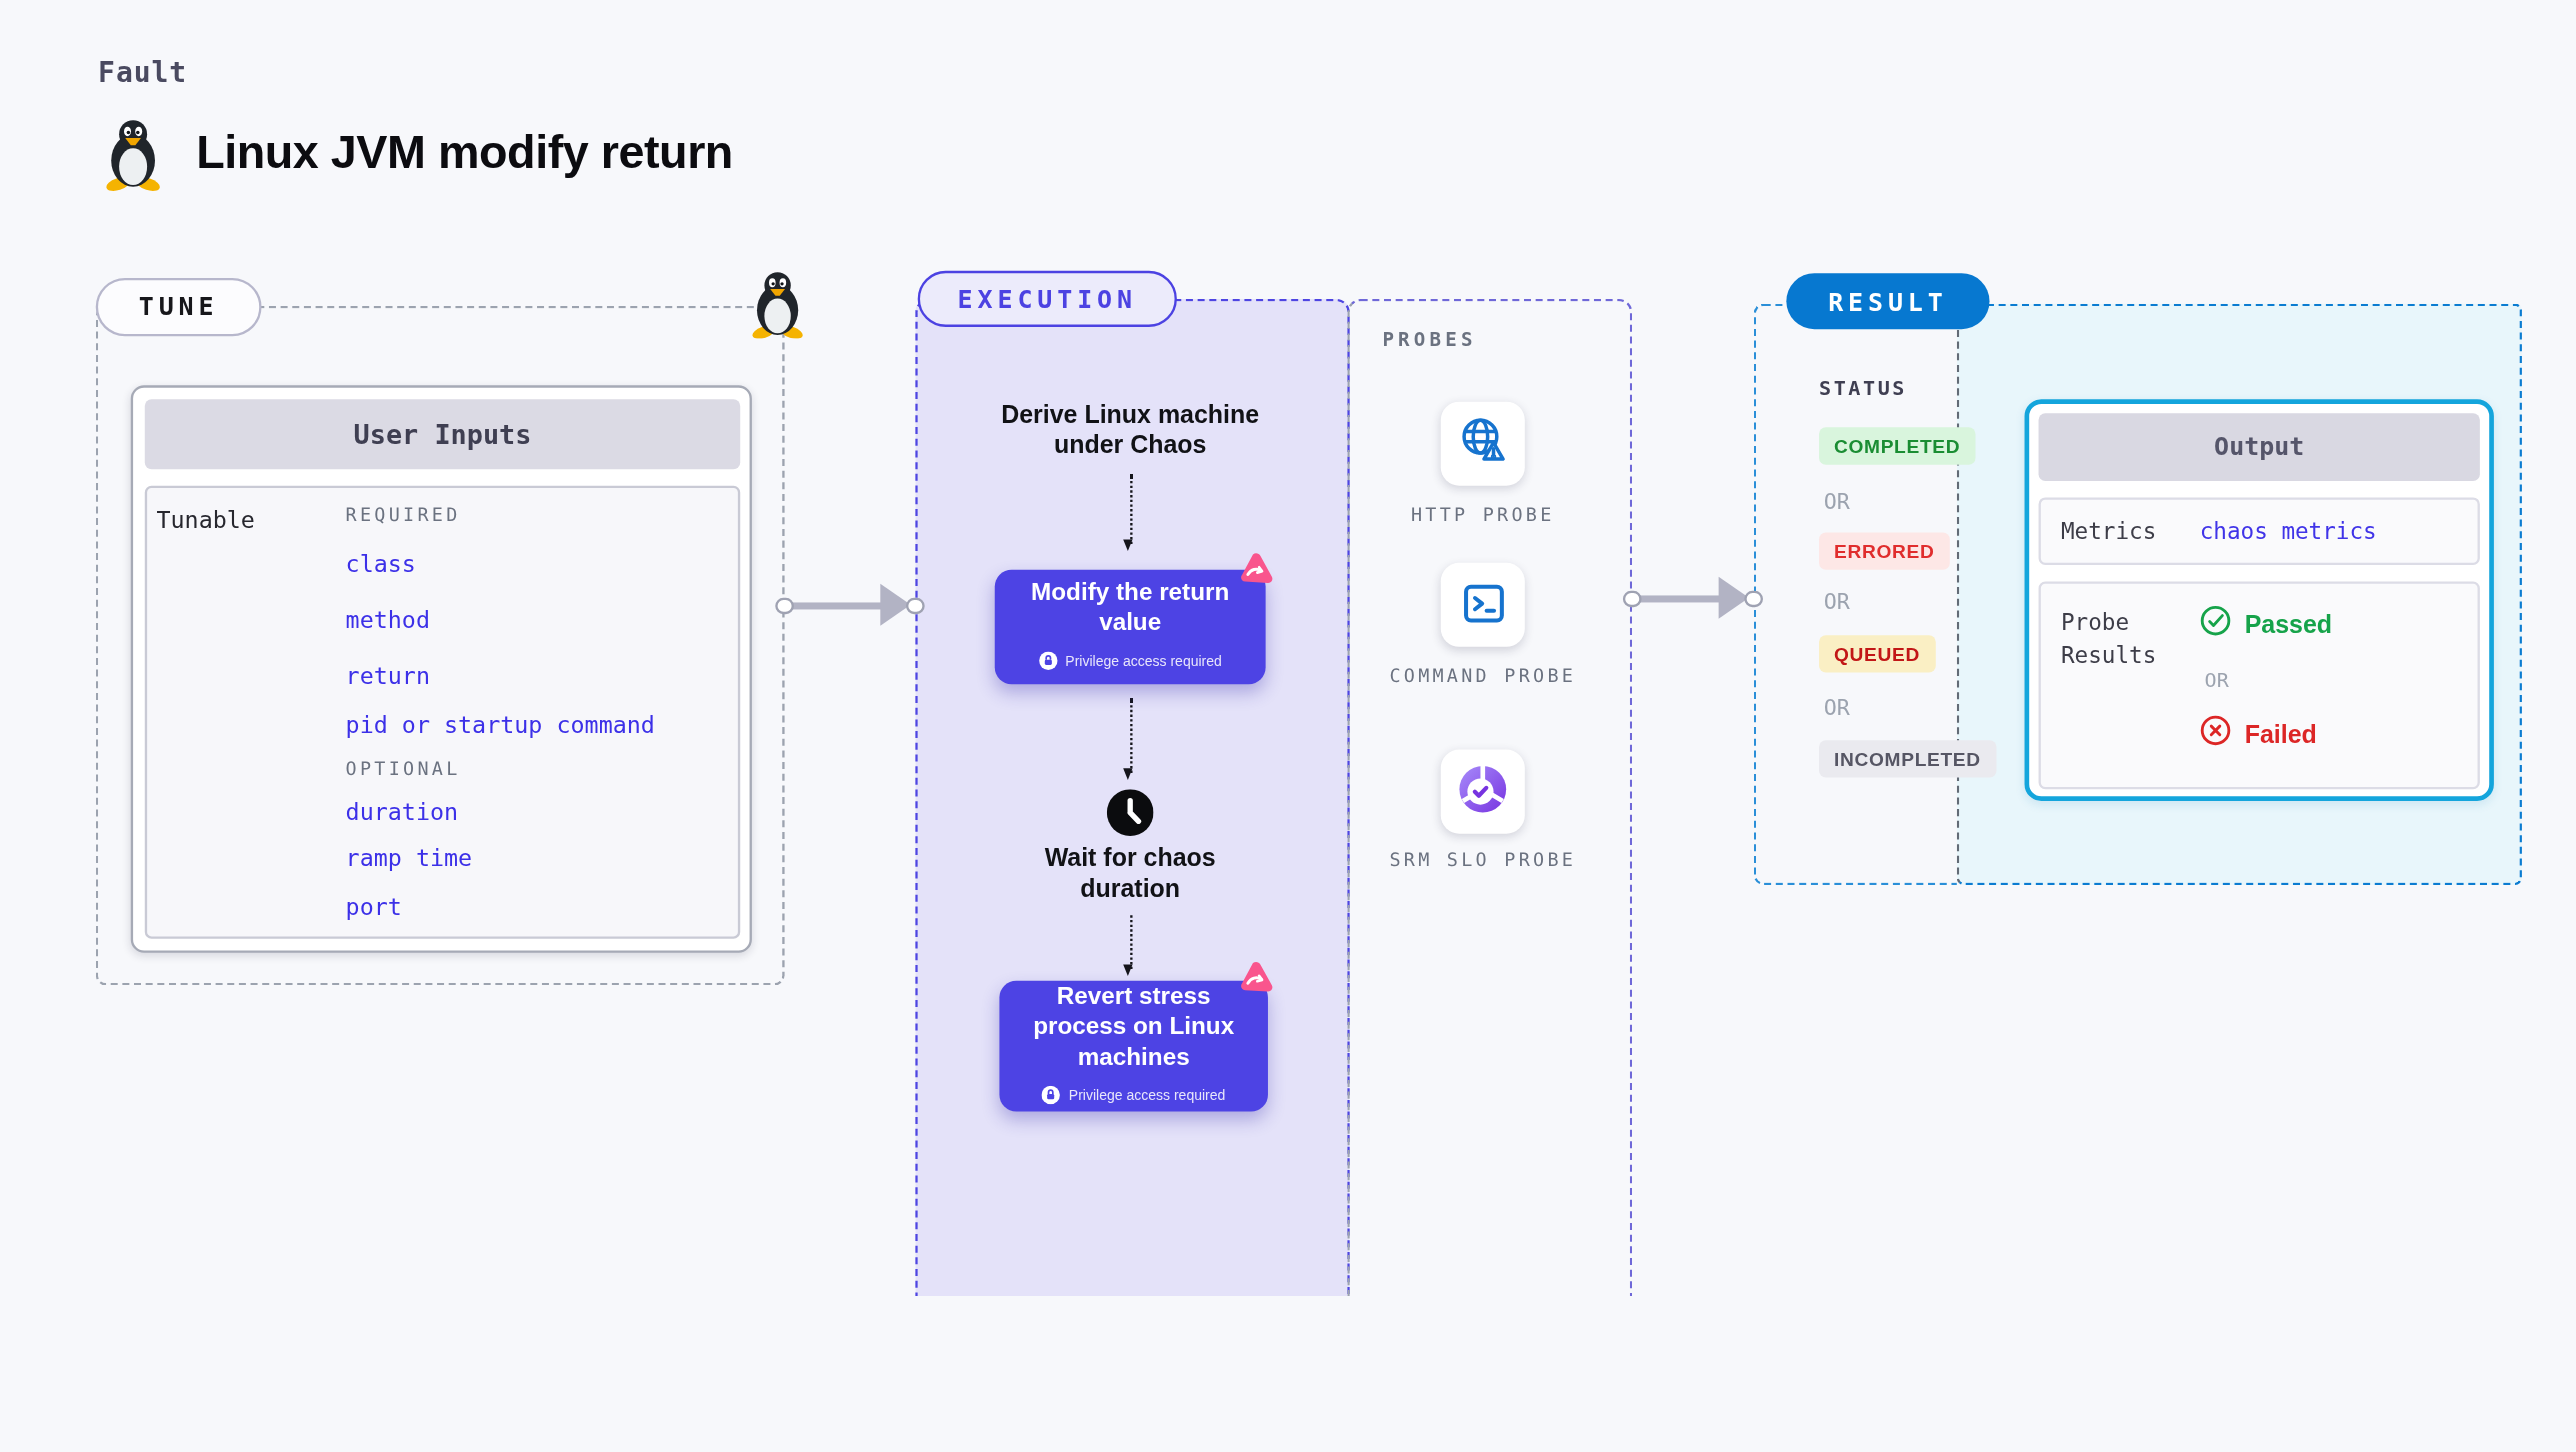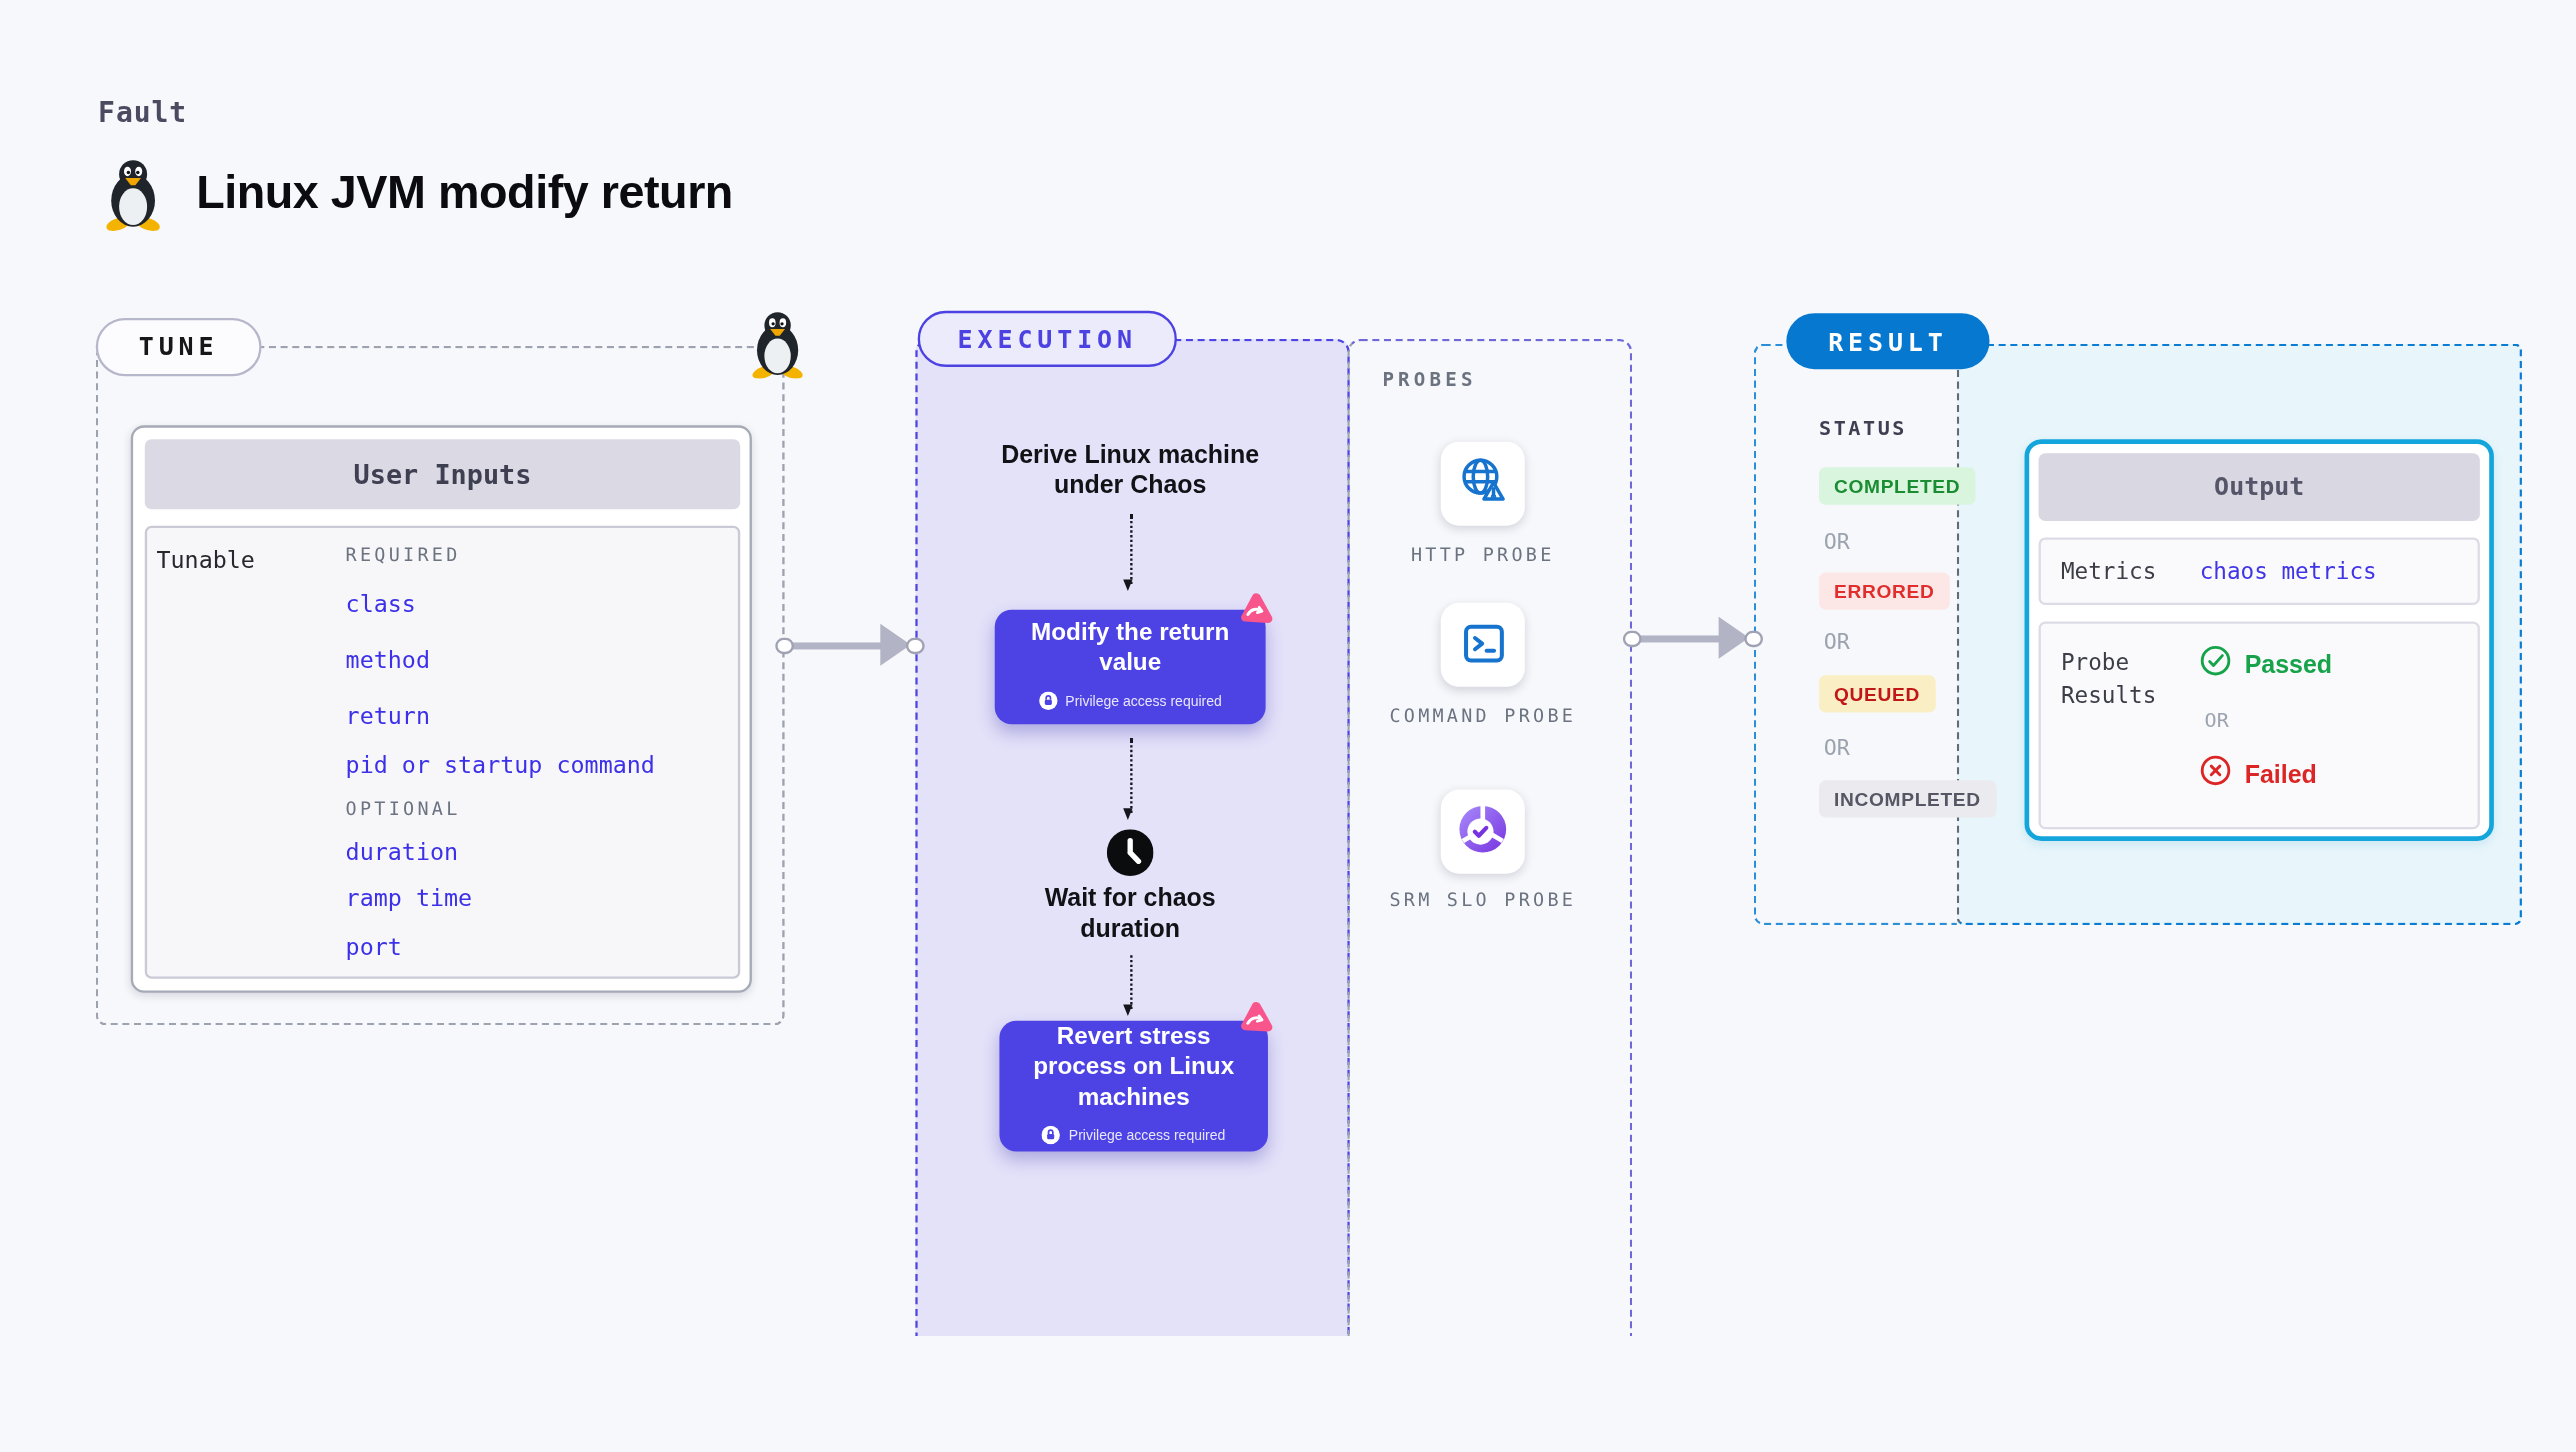--- a/index.html
+++ b/index.html
@@ -1,17 +1,17 @@
 <!DOCTYPE html>
 <html style="font-size:11.5px"><head>
 <meta charset="utf-8">
 <style>
   * { margin:0; padding:0; box-sizing:border-box; }
   html,body { background:#f7f8fb; }
-  .viewport { width:2576px; height:1296px; overflow:hidden;margin-top:40px; }
+  .viewport { width:2576px; height:1296px; overflow:hidden; }
   .canvas { position:relative; width:1103px; height:622px; background:#f7f8fb;
             transform:scale(2.3351); transform-origin:top left;
             font-family:"Liberation Sans", sans-serif; }
   .mono { font-family:"DejaVu Sans Mono", monospace; }
   .abs { position:absolute; }
 
   
   .kicker { left:42px; top:24px; font-size:12px; color:#4a4a60; font-weight:600; letter-spacing:0.4px; }
   .title  { left:84px; top:54px; font-size:20px; font-weight:bold; color:#0c0c10; letter-spacing:-0.2px; }
 

